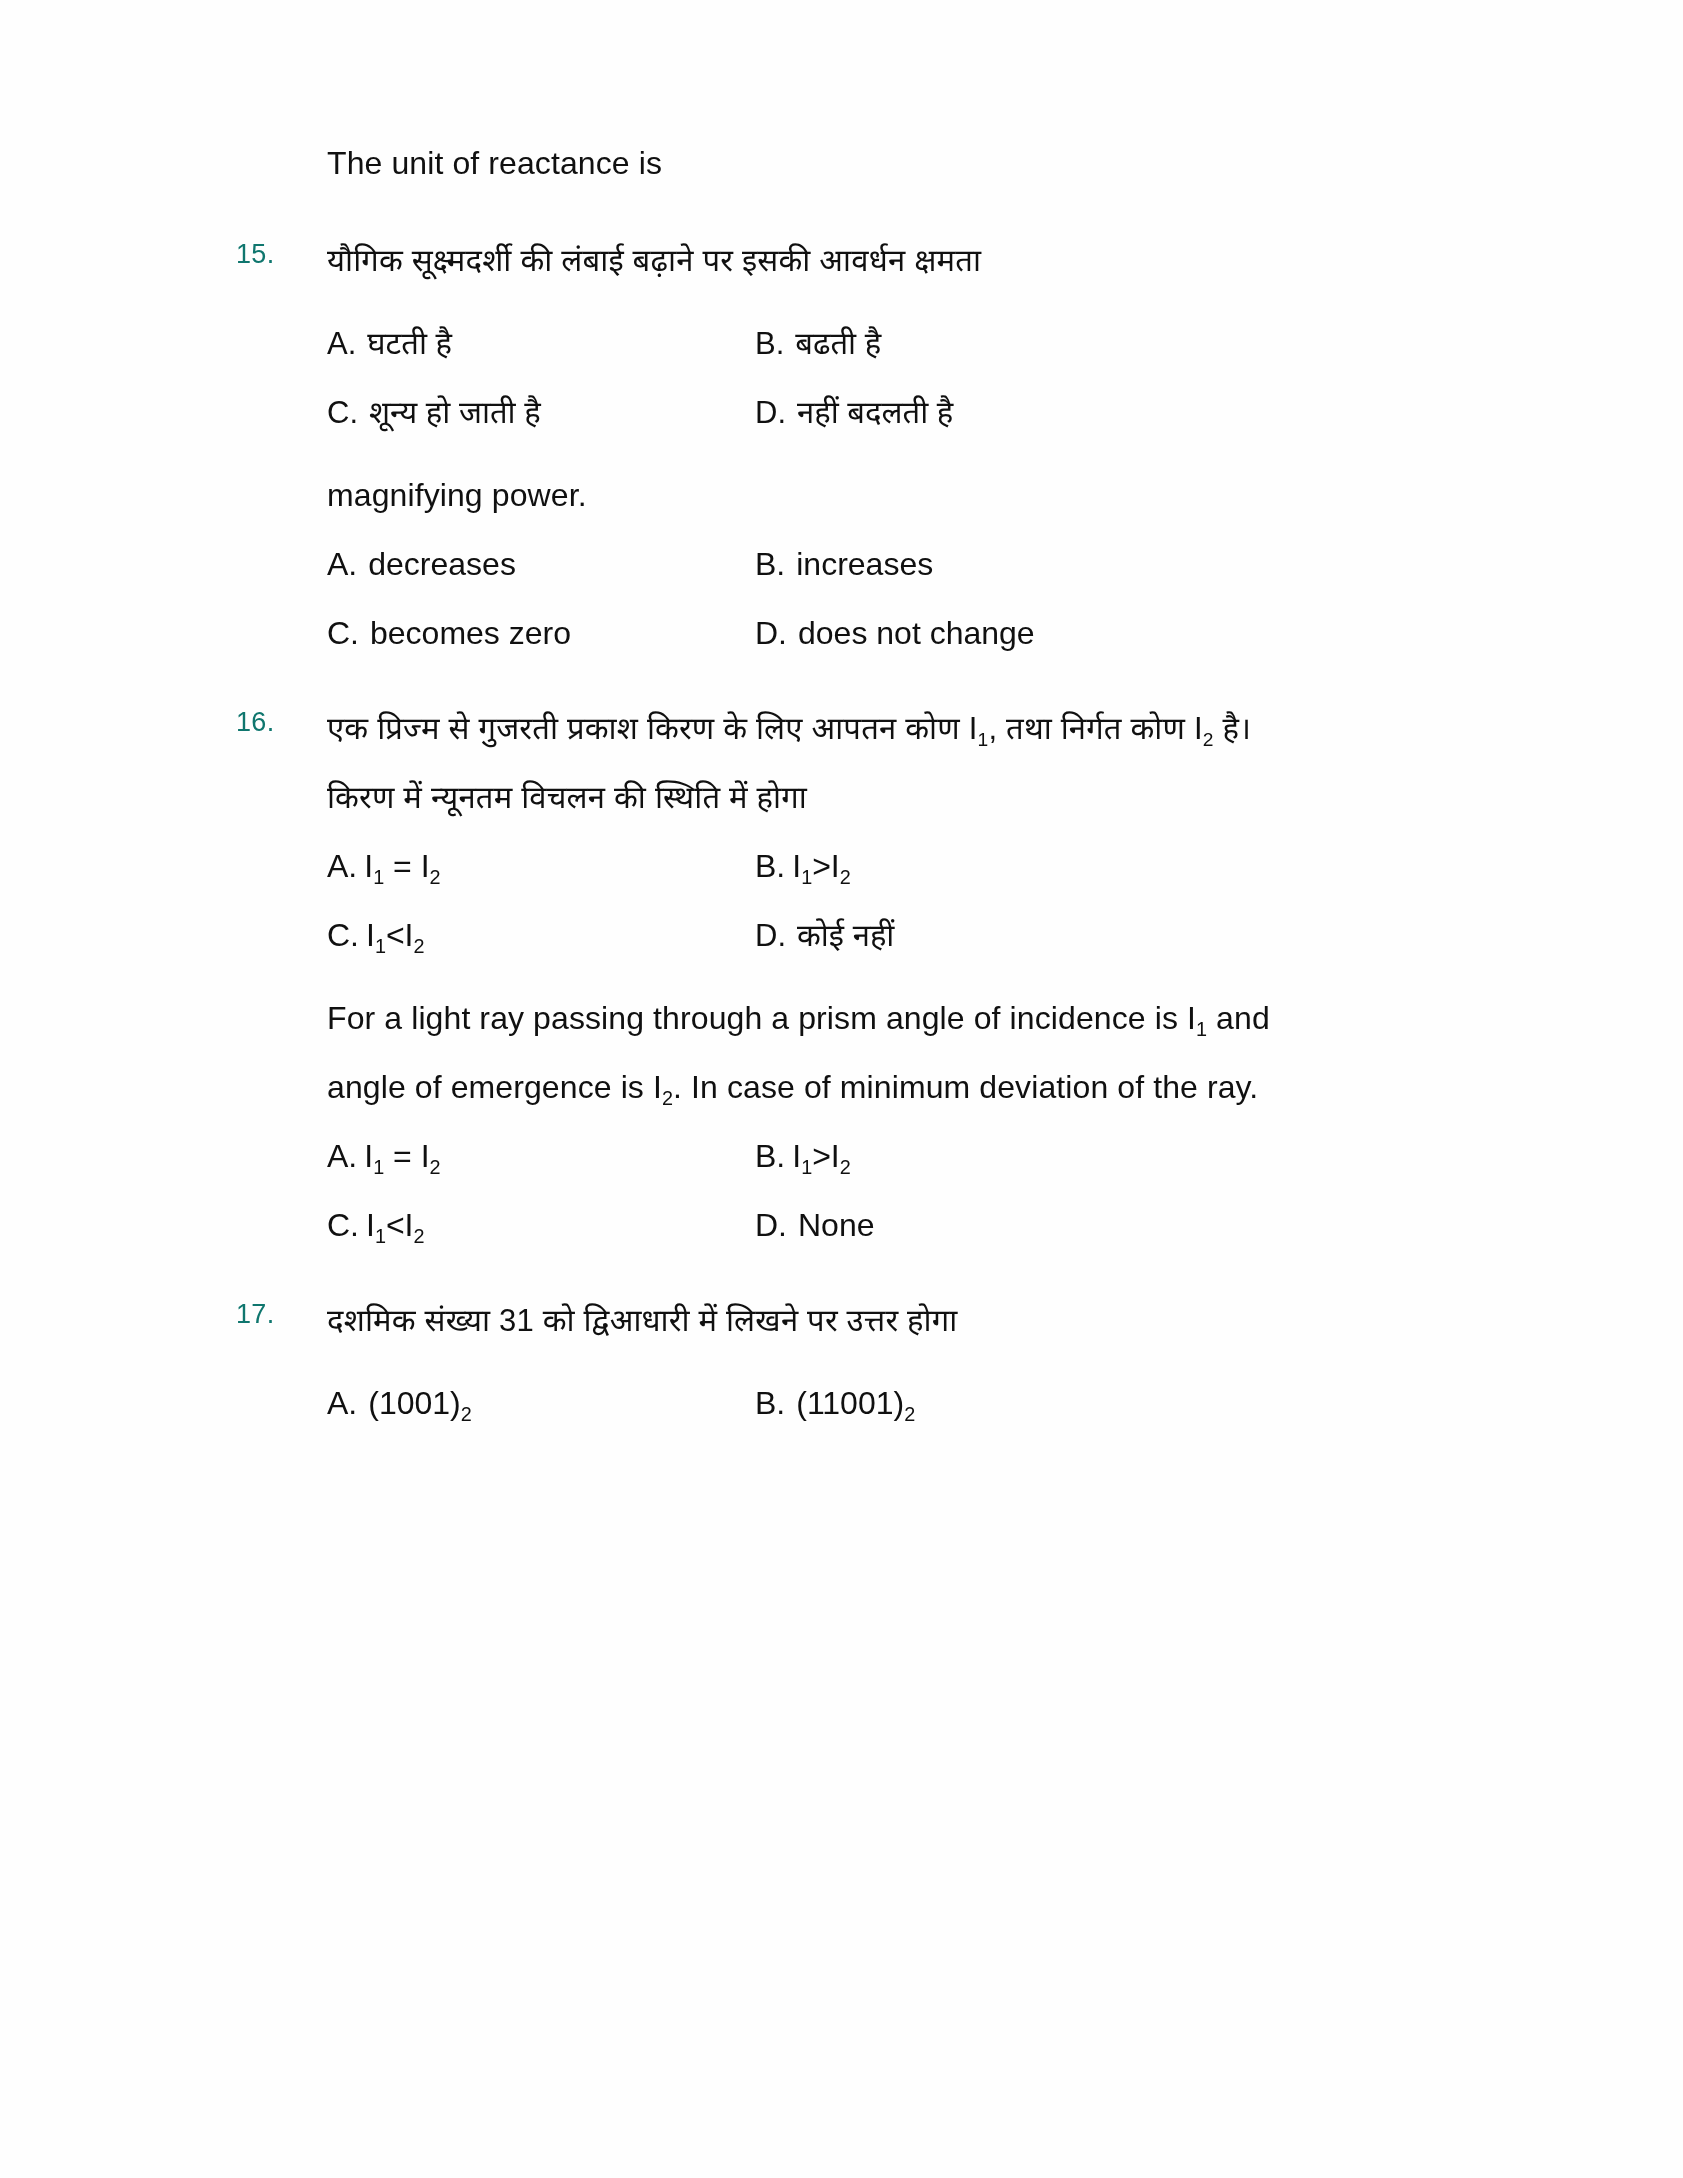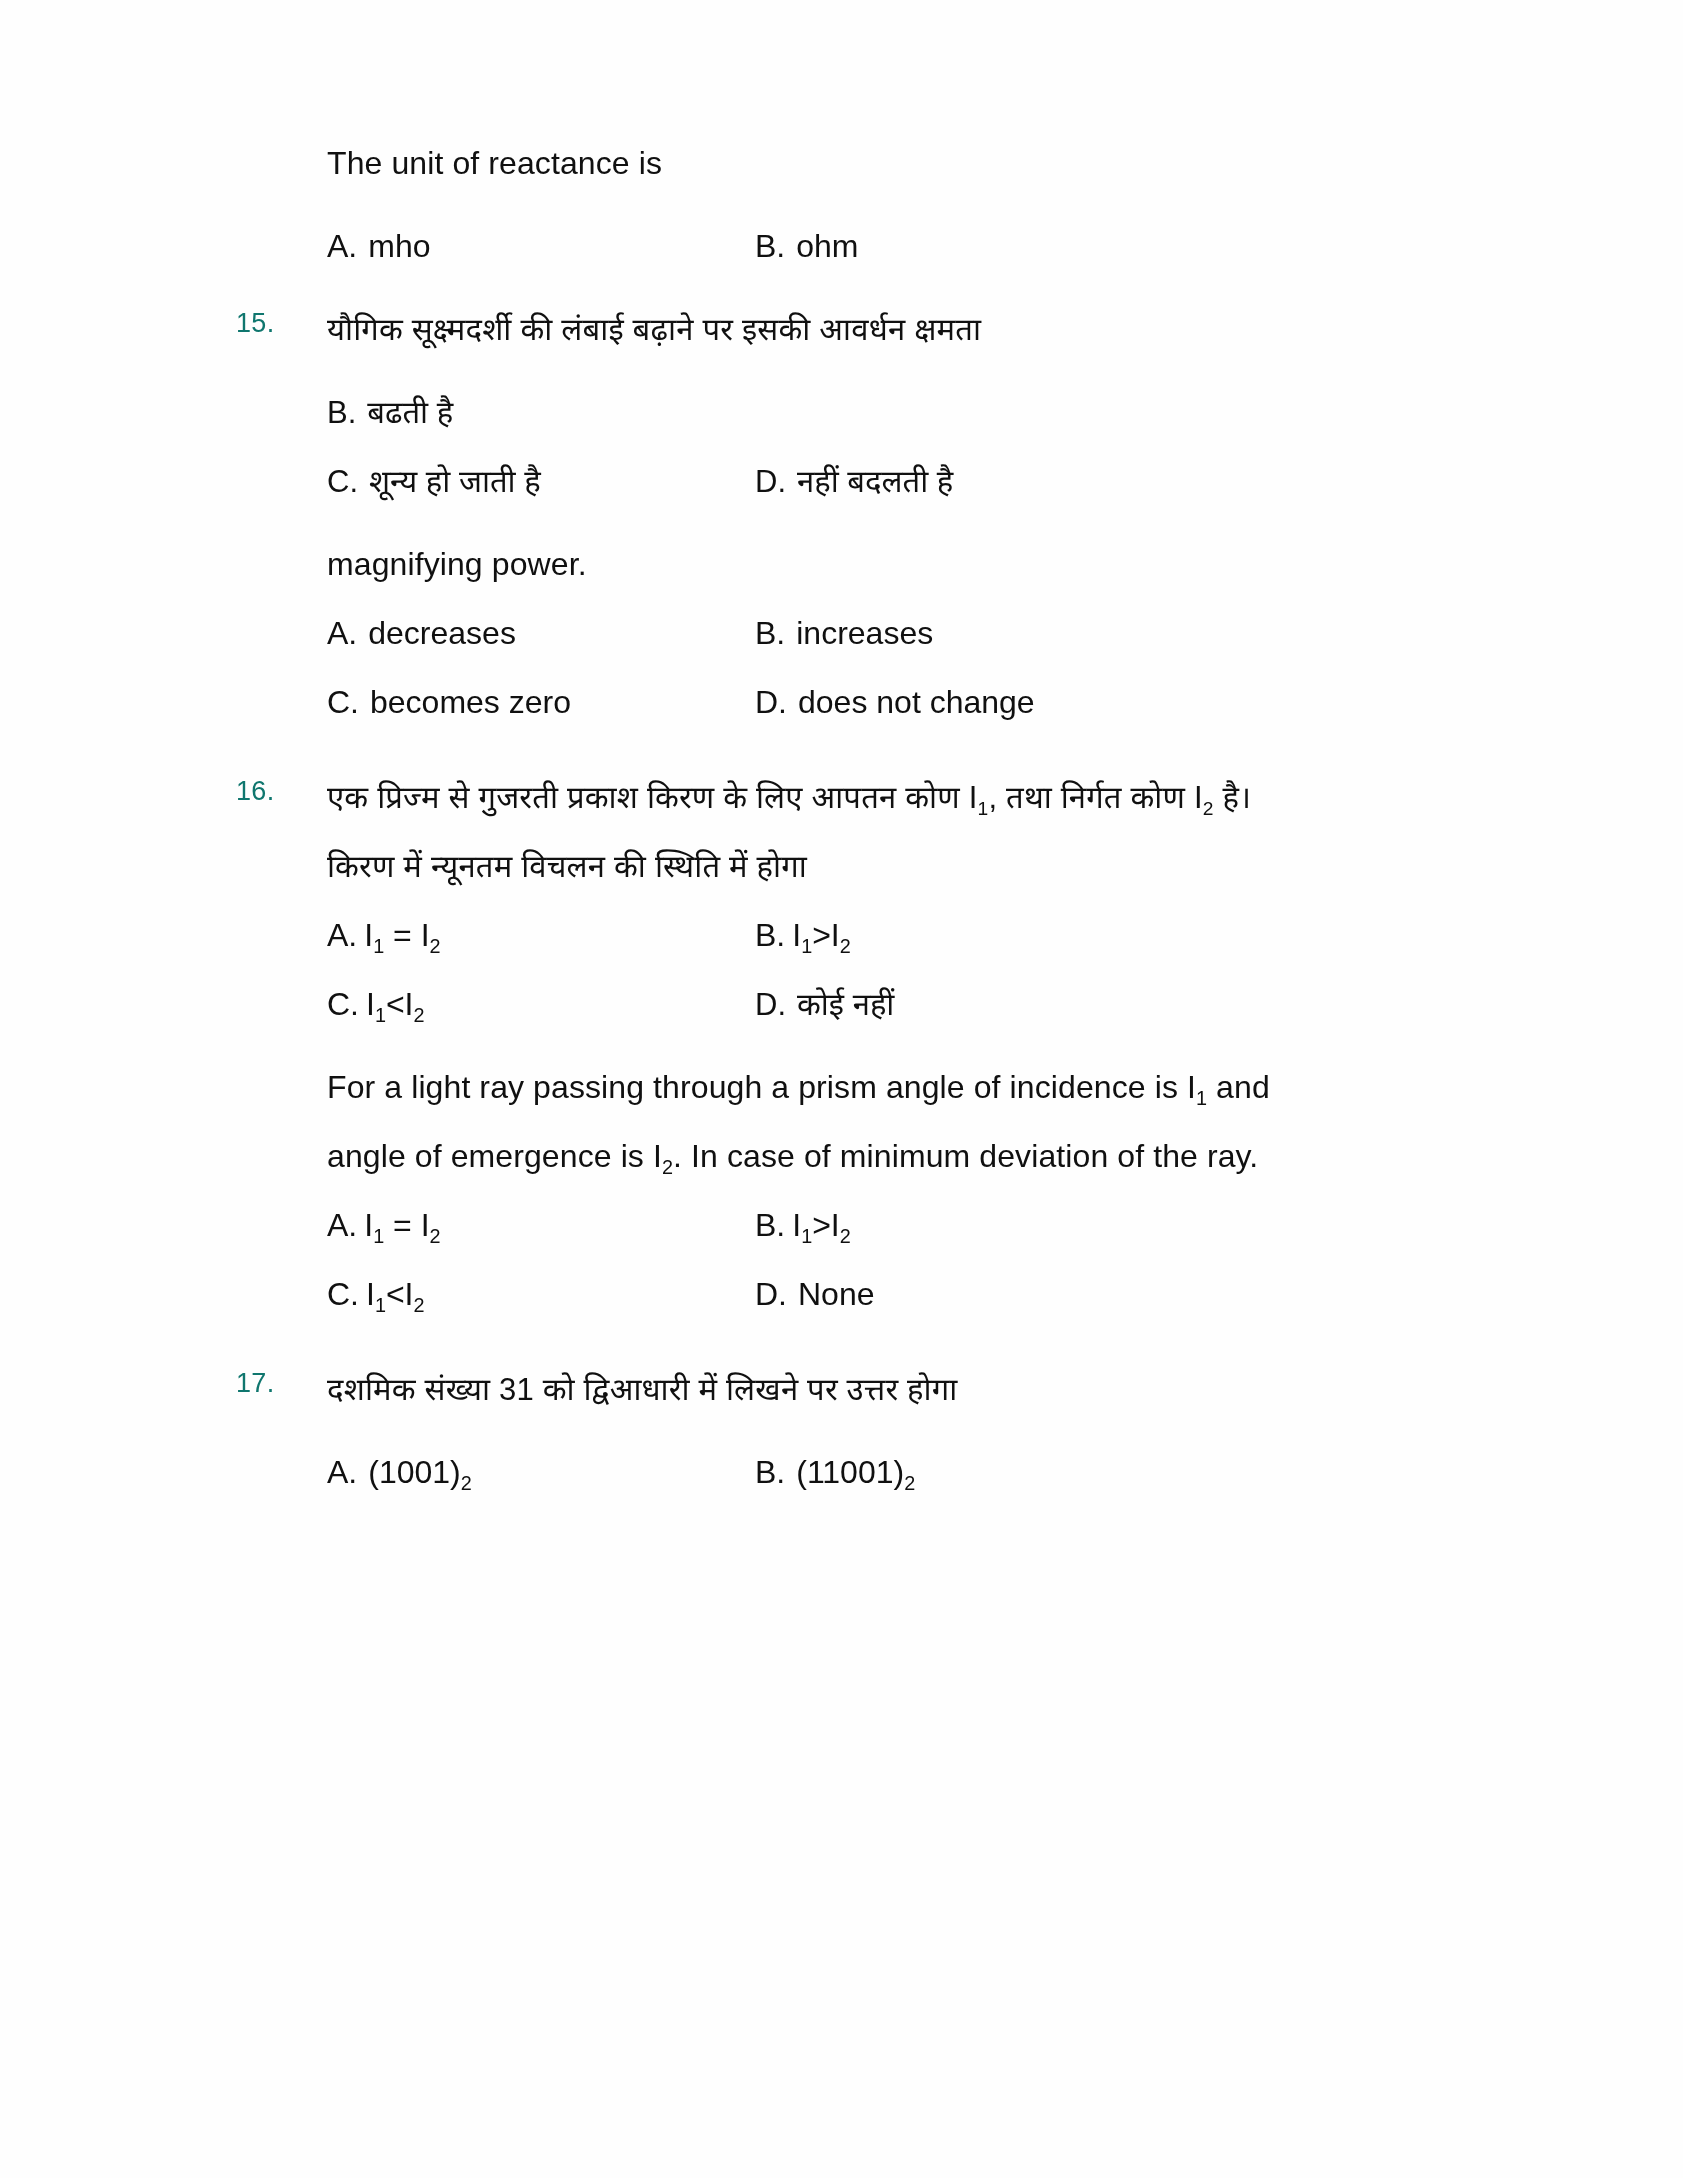--- a/index.html
+++ b/index.html
@@ -99,39 +99,34 @@
 <body>
 
 <div class="page">
   <div class="content" style="padding-top:129px;">
 
     <div class="qblock">
       <div class="qnum"></div>
       <div class="qbody">
         <div class="stem">The unit of reactance is</div>
         <div class="spacer-14"></div>
-        <div class="opts">
-          <div class="opt opt-a">
-            <span class="lbl">A.</span><span>mho</span>
-          </div>
-          <div class="opt opt-b">
-            <span class="lbl">B.</span><span>ohm</span>
-          </div>
-        </div>
       </div>
     </div>
 
     <div class="spacer-14"></div>
 
     <div class="qblock">
       <div class="qnum">15.</div>
       <div class="qbody">
         <div class="stem hi">यौगिक सूक्ष्मदर्शी की लंबाई बढ़ाने पर इसकी आवर्धन क्षमता</div>
         <div class="spacer-14"></div>
         <div class="opts">
+          <div class="opt hi opt-a">
+            <span class="lbl">A.</span><span>घटती है</span>
+          </div>
           <div class="opt hi opt-b">
             <span class="lbl">B.</span><span>बढती है</span>
           </div>
         </div>
         <div class="opts">
           <div class="opt hi opt-a">
             <span class="lbl">C.</span><span>शून्य हो जाती है</span>
           </div>
           <div class="opt hi opt-b">
             <span class="lbl">D.</span><span>नहीं बदलती है</span>

